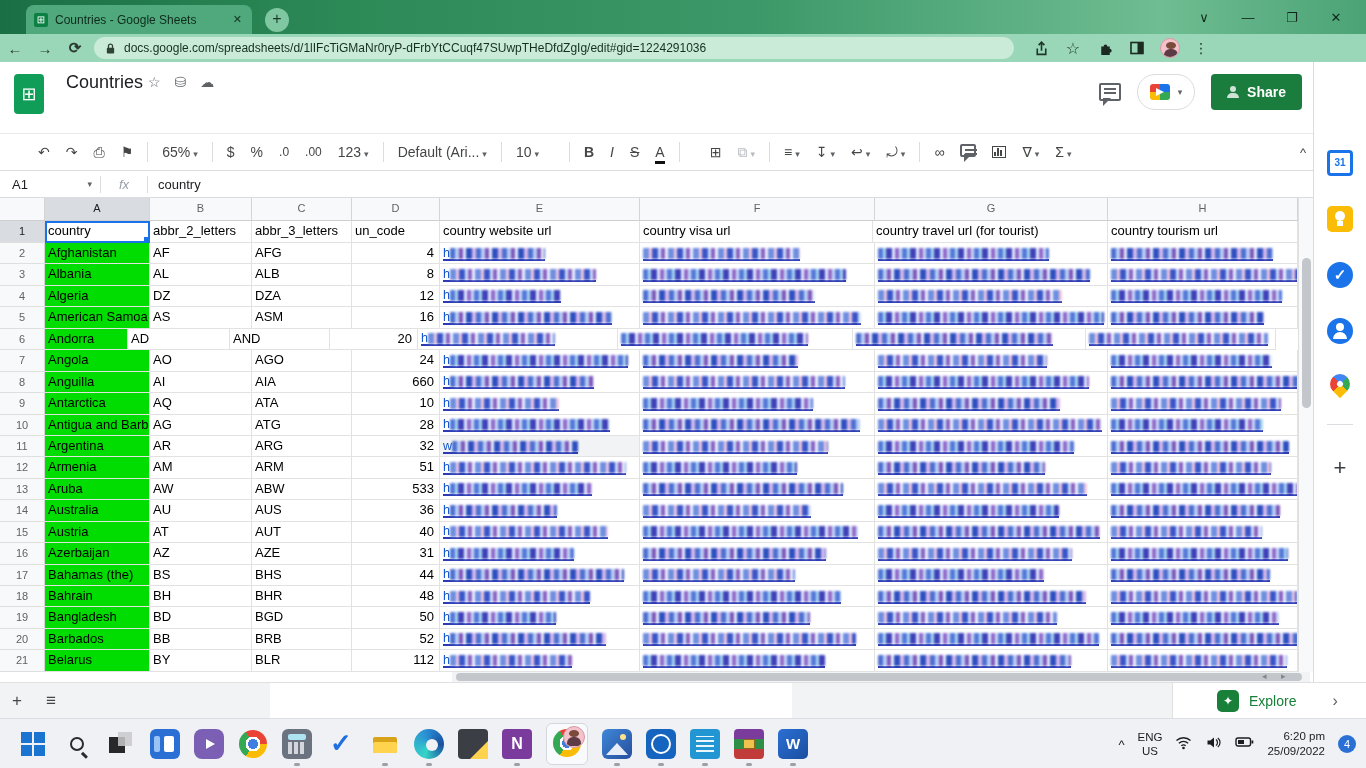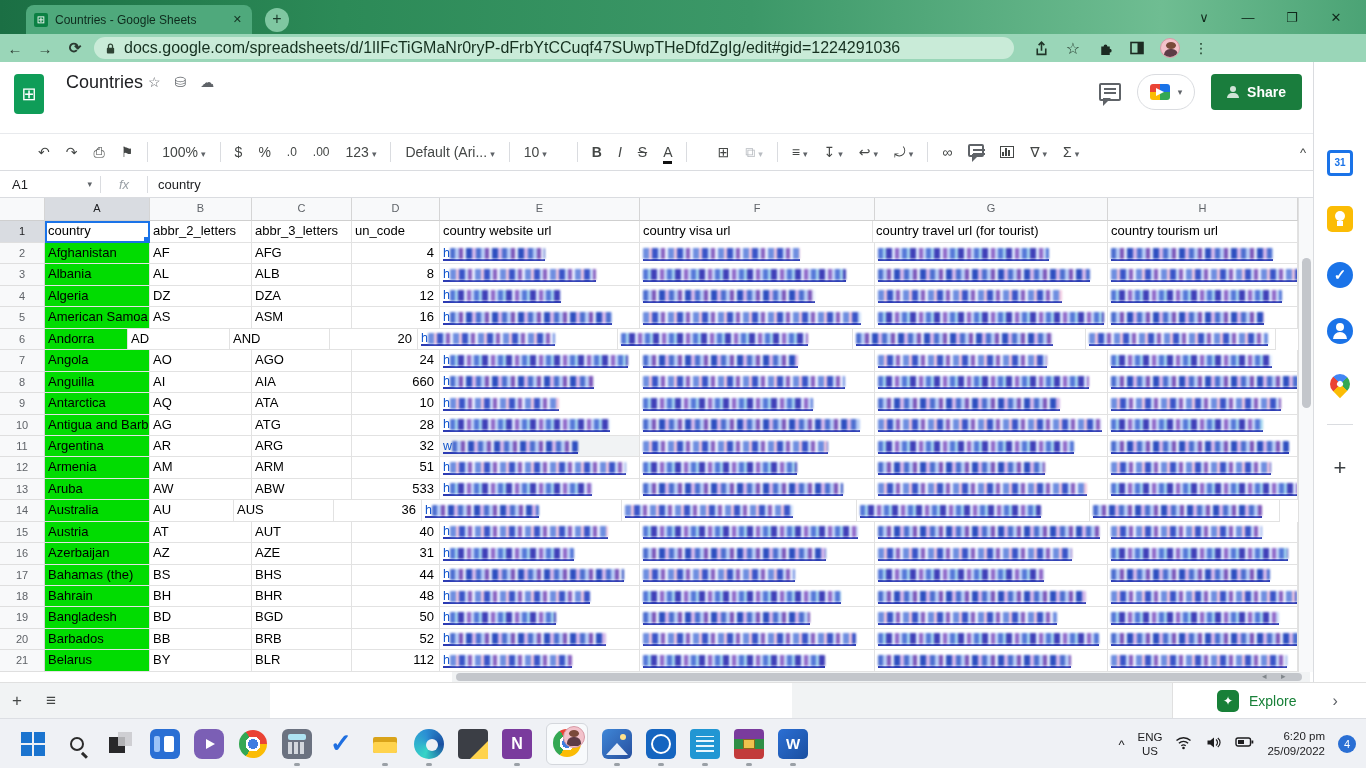--- a/index.html
+++ b/index.html
@@ -18,21 +18,21 @@
   #tab .t-close { font-size:11px; color:#133322; padding:0 2px; }
   #newtab { left:265px; top:8px; width:24px; height:24px; border-radius:50%;
     background:#7fc7a1; color:#1b3a2a; font-size:16px; text-align:center; line-height:22px; }
   #winctl { right:8px; top:0; height:34px; display:flex; align-items:center; gap:0; }
   #winctl span { width:44px; text-align:center; font-size:13px; color:#10281b; }
   #addrbar { left:0; top:34px; width:1366px; height:28px; background:#9ad6b8;
     display:flex; align-items:center; }
   .navbtn { width:30px; text-align:center; font-size:15px; color:#2b3a31; font-weight:bold; }
   #omnibox { margin-left:4px; width:920px; height:22px; background:#c9ebd8; border-radius:11px;
     display:flex; align-items:center; padding:0 10px; gap:7px; }
-  #omnibox .url { font-size:16px; color:#15301f; white-space:nowrap; overflow:hidden; }
+  #omnibox .url { font-size:12px; color:#15301f; white-space:nowrap; overflow:hidden; }
   #addr-icons { display:flex; align-items:center; gap:14px; margin-left:18px; }
   #addr-icons .aic { width:18px; height:18px; display:flex; align-items:center; justify-content:center; }
   .avatar-s { width:20px; height:20px; border-radius:50%; background:#f3c2cb; border:1px solid #d79aa6; position:relative; overflow:hidden; }
   .avatar-s::after{ content:""; position:absolute; left:5px; top:3px; width:10px; height:7px; border-radius:50%; background:#7a4a3a; }
   .avatar-s::before{ content:""; position:absolute; left:3px; top:10px; width:14px; height:9px; border-radius:6px 6px 0 0; background:#5d3b46; }
   .dots3 { font-size:14px; color:#16331f; }
 
   
   #sheethdr { left:0; top:62px; width:1366px; height:72px; background:#fff; border-bottom:1px solid #e8eaed; }
   #slogo { left:14px; top:12px; width:30px; height:40px; background:#0f9d58; border-radius:4px;
@@ -259,21 +259,21 @@
     <span id="hdr-avatar" class="avatar-s" style="width:34px;height:34px;"></span>
   </div>
 </div>
 
 <div class="abs" id="toolbar">
   <span class="tb">↶</span>
   <span class="tb">↷</span>
   <span class="tb">⎙</span>
   <span class="tb">⚑</span>
   <span class="tbsep"></span>
-  <span class="tb"><span>100%</span><span class="car">▾</span></span>
+  <span class="tb"><span>65%</span><span class="car">▾</span></span>
   <span class="tbsep"></span>
   <span class="tb">$</span>
   <span class="tb">%</span>
   <span class="tb small">.0</span>
   <span class="tb small">.00</span>
   <span class="tb"><span>123</span><span class="car">▾</span></span>
   <span class="tbsep"></span>
   <span class="tb"><span>Default (Ari...</span><span class="car">▾</span></span>
   <span class="tbsep"></span>
   <span class="tb" style="padding-right:24px;"><span>10</span><span class="car">▾</span></span>
@@ -468,21 +468,21 @@
       <div class="gc" style="width: 100px; height: 21.45px;">ABW</div>
       <div class="gc num" style="width: 88px; height: 21.45px;">533</div>
       <div class="gc" style="width: 200px; height: 21.45px;"><span class="lk"><span class="pfx">h</span><span class="strip s2" style="width: 142px;"></span></span></div>
       <div class="gc" style="width: 235px; height: 21.45px;"><span class="lk"><span class="strip s0" style="width: 200px;"></span></span></div>
       <div class="gc" style="width: 233px; height: 21.45px;"><span class="lk"><span class="strip s1" style="width: 209px;"></span></span></div>
       <div class="gc" style="width: 190px; height: 21.45px;"><span class="lk"><span class="strip s2" style="width: 187px;"></span></span></div>
     </div>
     <div class="grow">
       <div class="rnum" style="width: 45px; height: 21.45px;">14</div>
       <div class="gc green" style="width: 105px; height: 21.45px;">Australia</div>
-      <div class="gc" style="width: 84px; height: 21.45px;">AU</div>
+      <div class="gc" style="width: 102px; height: 21.45px;">AU</div>
       <div class="gc" style="width: 100px; height: 21.45px;">AUS</div>
       <div class="gc num" style="width: 88px; height: 21.45px;">36</div>
       <div class="gc" style="width: 200px; height: 21.45px;"><span class="lk"><span class="pfx">h</span><span class="strip s0" style="width: 107px;"></span></span></div>
       <div class="gc" style="width: 235px; height: 21.45px;"><span class="lk"><span class="strip s1" style="width: 168px;"></span></span></div>
       <div class="gc" style="width: 233px; height: 21.45px;"><span class="lk"><span class="strip s2" style="width: 181px;"></span></span></div>
       <div class="gc" style="width: 190px; height: 21.45px;"><span class="lk"><span class="strip s0" style="width: 169px;"></span></span></div>
     </div>
     <div class="grow">
       <div class="rnum" style="width: 45px; height: 21.45px;">15</div>
       <div class="gc green" style="width: 105px; height: 21.45px;">Austria</div>

